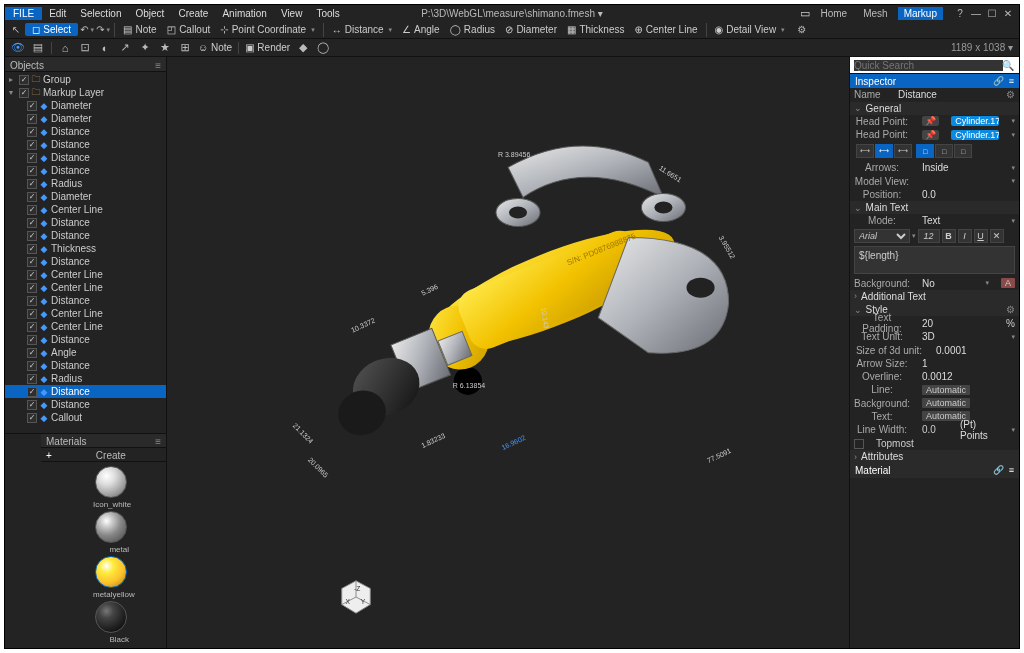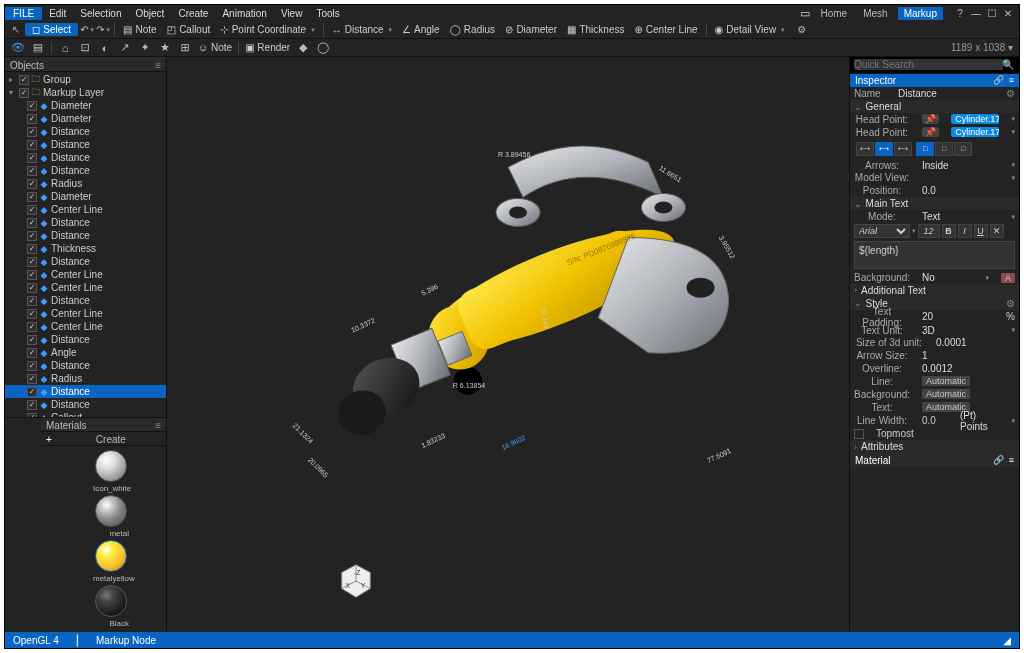--- a/index.html
+++ b/index.html
@@ -56,21 +56,21 @@
 .sphere.white { background: radial-gradient(circle at 35% 30%, #fff 0%, #ddd 30%, #999 70%, #555 100%); }
 .sphere.metal { background: radial-gradient(circle at 35% 30%, #fff 0%, #ccc 20%, #888 50%, #444 100%); }
 .sphere.yellow { background: radial-gradient(circle at 35% 30%, #fff 0%, #ffeb3b 25%, #fbc02d 60%, #a67c00 100%); border-color: #0a64c2; }
 .sphere.black { background: radial-gradient(circle at 35% 30%, #777 0%, #444 25%, #222 60%, #000 100%); }
 
 .viewport { flex: 1; position: relative; background: #232323; overflow: hidden; }
 .vp-img { position: absolute; inset: 0; }
 .axis-cube { position: absolute; left: 170px; bottom: 32px; width: 38px; height: 38px; }
 
 .rightcol { width: 170px; display: flex; flex-direction: column; background: #232323; border-left: 1px solid #111; }
-.search { height: 18px; background: #000000; border-bottom: 1px solid #111; display: flex; align-items: center; padding: 0 4px; }
+.search { height: 18px; background: #ffffff; border-bottom: 1px solid #111; display: flex; align-items: center; padding: 0 4px; }
 .search input { flex: 1; background: #333; border: none; color: #888; font-size: 10px; outline: none; }
 .search .mag { color: #888; font-size: 10px; }
 
 .insp-hdr { display: flex; align-items: center; height: 15px; background: #0a64c2; color: #fff; padding: 0 5px; font-size: 10px; }
 .insp-hdr .icons { margin-left: auto; display: flex; gap: 4px; font-size: 9px; }
 
 .prop-row { display: flex; align-items: center; height: 14px; padding: 0 4px; font-size: 10px; gap: 12px; }
 .prop-row .plabel { color: #aaa; width: 56px; text-align: center; }
 .prop-row .pval { color: #ddd; flex: 1; }
 .prop-row .gear { color: #888; }
@@ -107,20 +107,21 @@
 
   <div class="menubar">
     <span class="file">FILE</span>
     <span class="mitem">Edit</span>
     <span class="mitem">Selection</span>
     <span class="mitem">Object</span>
     <span class="mitem">Create</span>
     <span class="mitem">Animation</span>
     <span class="mitem">View</span>
     <span class="mitem">Tools</span>
+    <span class="title">P:\3D\WebGL\measure\shimano.fmesh  ▾</span>
     <div class="right">
       <span style="font-size:11px;">▭</span>
       <span class="rbtn">Home</span>
       <span class="rbtn">Mesh</span>
       <span class="rbtn active">Markup</span>
       <div class="winctl">
         <span>?</span>
         <span>—</span>
         <span>☐</span>
         <span>✕</span>
@@ -598,21 +599,15 @@
         <span>Material</span>
         <span class="icons">
               <span>🔗</span>
               <span>≡</span>
             </span>
       </div>
       <div style="height:180px;"></div>
     </div>
   </div>
 
-  <div class="statusbar">
-    <span>OpenGL 4</span>
-    <span>⎮</span>
-    <span>Markup Node</span>
-    <span class="r">◢</span>
-  </div>
 
 </div>
 </div>
 
 </body></html>

